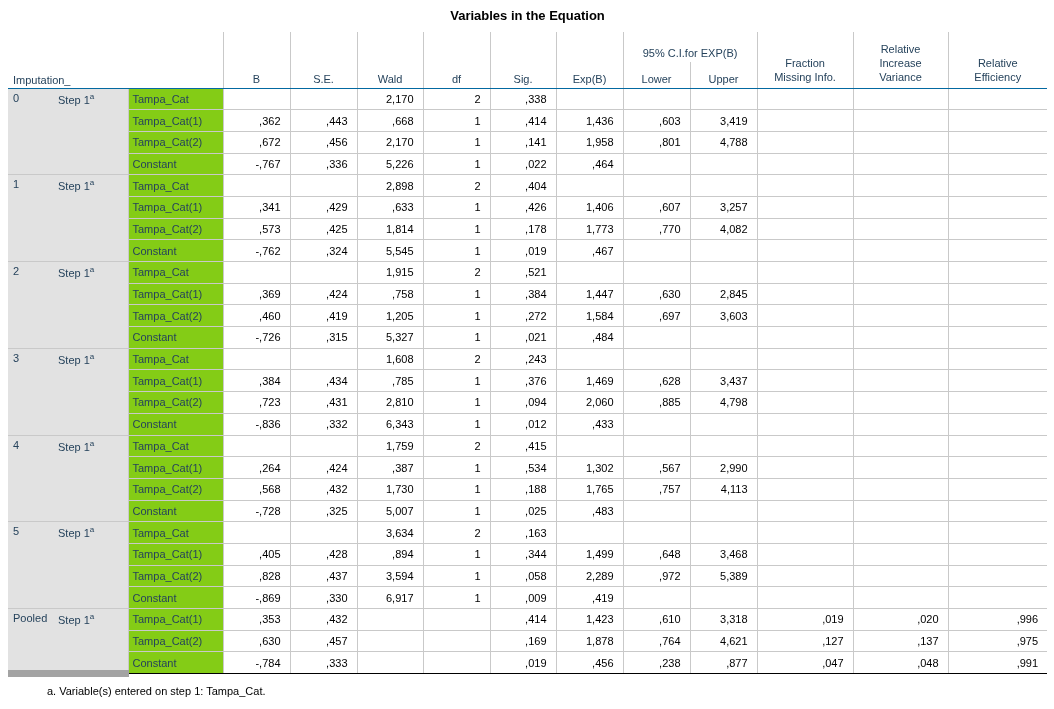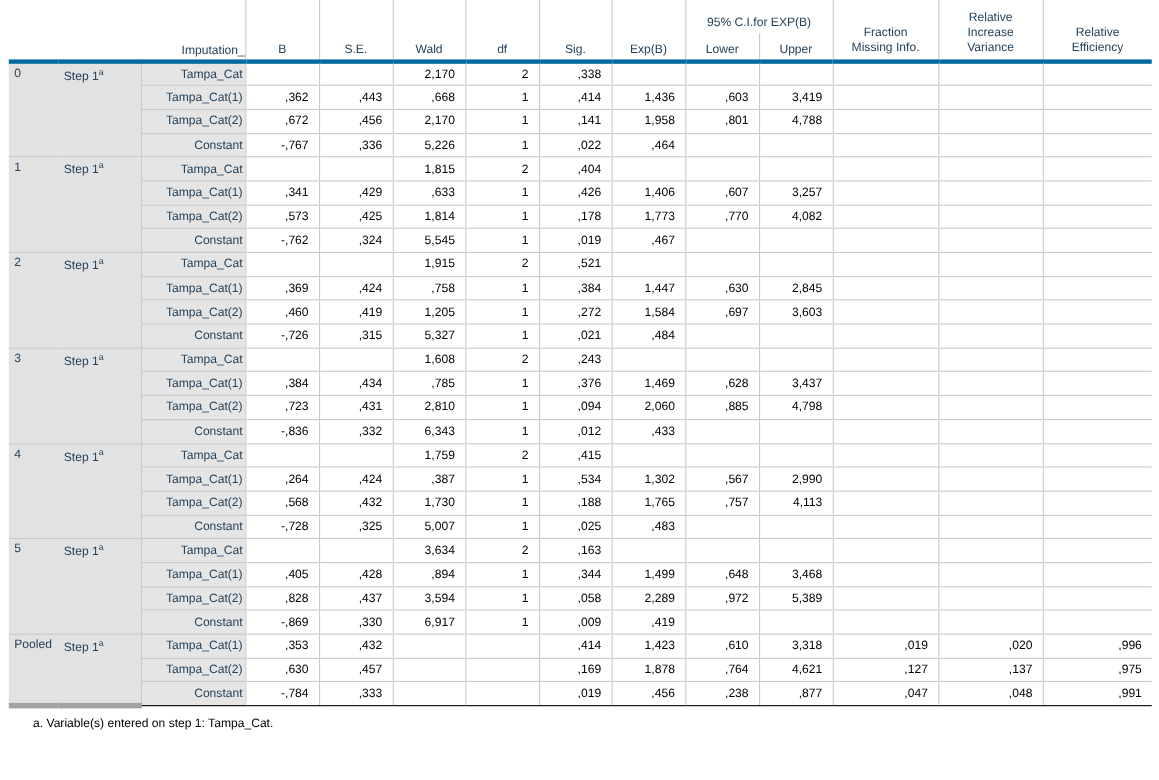--- a/index.html
+++ b/index.html
@@ -50,68 +50,69 @@
   thead th {
     font-weight: normal;
     color: #26435c;
     vertical-align: bottom;
     text-align: center;
     padding: 0 2px 3px 2px;
     background: #fff;
   }
   thead tr.h1 { height: 30px; }
   thead tr.h2 { height: 26px; }
-  thead th.bb { border-bottom: 4px solid #0369a1; }
+  thead th.bb { border-bottom: 1px solid #0369a1; }
   th.imphead {
-    text-align: right;
+    text-align: left;
     padding: 0 0 2px 5px;
   }
   .vline { border-left: 1px solid #c9c9c9; }
   .pre { white-space: pre-line; line-height: 1.25; }
 
   tbody tr { height: 21.7px; }
   tbody td { padding: 0; }
   td.lab {
     background: #e2e2e2;
     color: #26435c;
     text-align: left;
     vertical-align: top;
     padding: 3px 2px 0 5px;
   }
   td.lab sup { font-size: 8px; }
   td.var {
-    background: #e5e5e5;
+    background: #84cc16;
     color: #26435c;
-    text-align: right;
+    text-align: left;
     vertical-align: middle;
     padding: 0 2px 0 4px;
   }
   td.num {
     color: #000;
     text-align: right;
     vertical-align: middle;
     padding: 0 9px 0 0;
     background: #fff;
   }
   tr.inner td.var, tr.inner td.num { border-top: 1px solid #c9c9c9; }
   tr.gsep td { border-top: 1px solid #c9c9c9; }
   tr.lastrow td { border-bottom: 1px solid #000; }
-  td.bend { border-bottom: 5px solid #a3a3a3; }
+  td.bend { border-bottom: 7px solid #a3a3a3; }
 
   #footnote {
-    margin: 8px 0 0 30px;
+    margin: 8px 0 0 47px;
     font-size: 11px;
     color: #000;
   }
 </style>
 </head>
 <body>
 
 <div id="page">
 
+  <div id="title">Variables in the Equation</div>
 
   <table class="spss">
     <colgroup>
       <col class="c-imp">
         <col class="c-step">
         <col class="c-var">
       <col class="c-b">
         <col class="c-se">
         <col class="c-wald">
         <col class="c-df">
@@ -204,21 +205,21 @@
           <td class="num vline"></td>
           <td class="num vline"></td>
           <td class="num vline"></td>
         </tr>
         <tr class="gsep">
           <td class="lab imp" rowspan="4">1</td>
           <td class="lab step" rowspan="4">Step 1<sup>a</sup></td>
           <td class="var vline">Tampa_Cat</td>
           <td class="num vline"></td>
           <td class="num vline"></td>
-          <td class="num vline">1,815</td>
+          <td class="num vline">2,898</td>
           <td class="num vline">2</td>
           <td class="num vline">,404</td>
           <td class="num vline"></td>
           <td class="num vline"></td>
           <td class="num vline"></td>
           <td class="num vline"></td>
           <td class="num vline"></td>
           <td class="num vline"></td>
         </tr>
         <tr class="inner">

